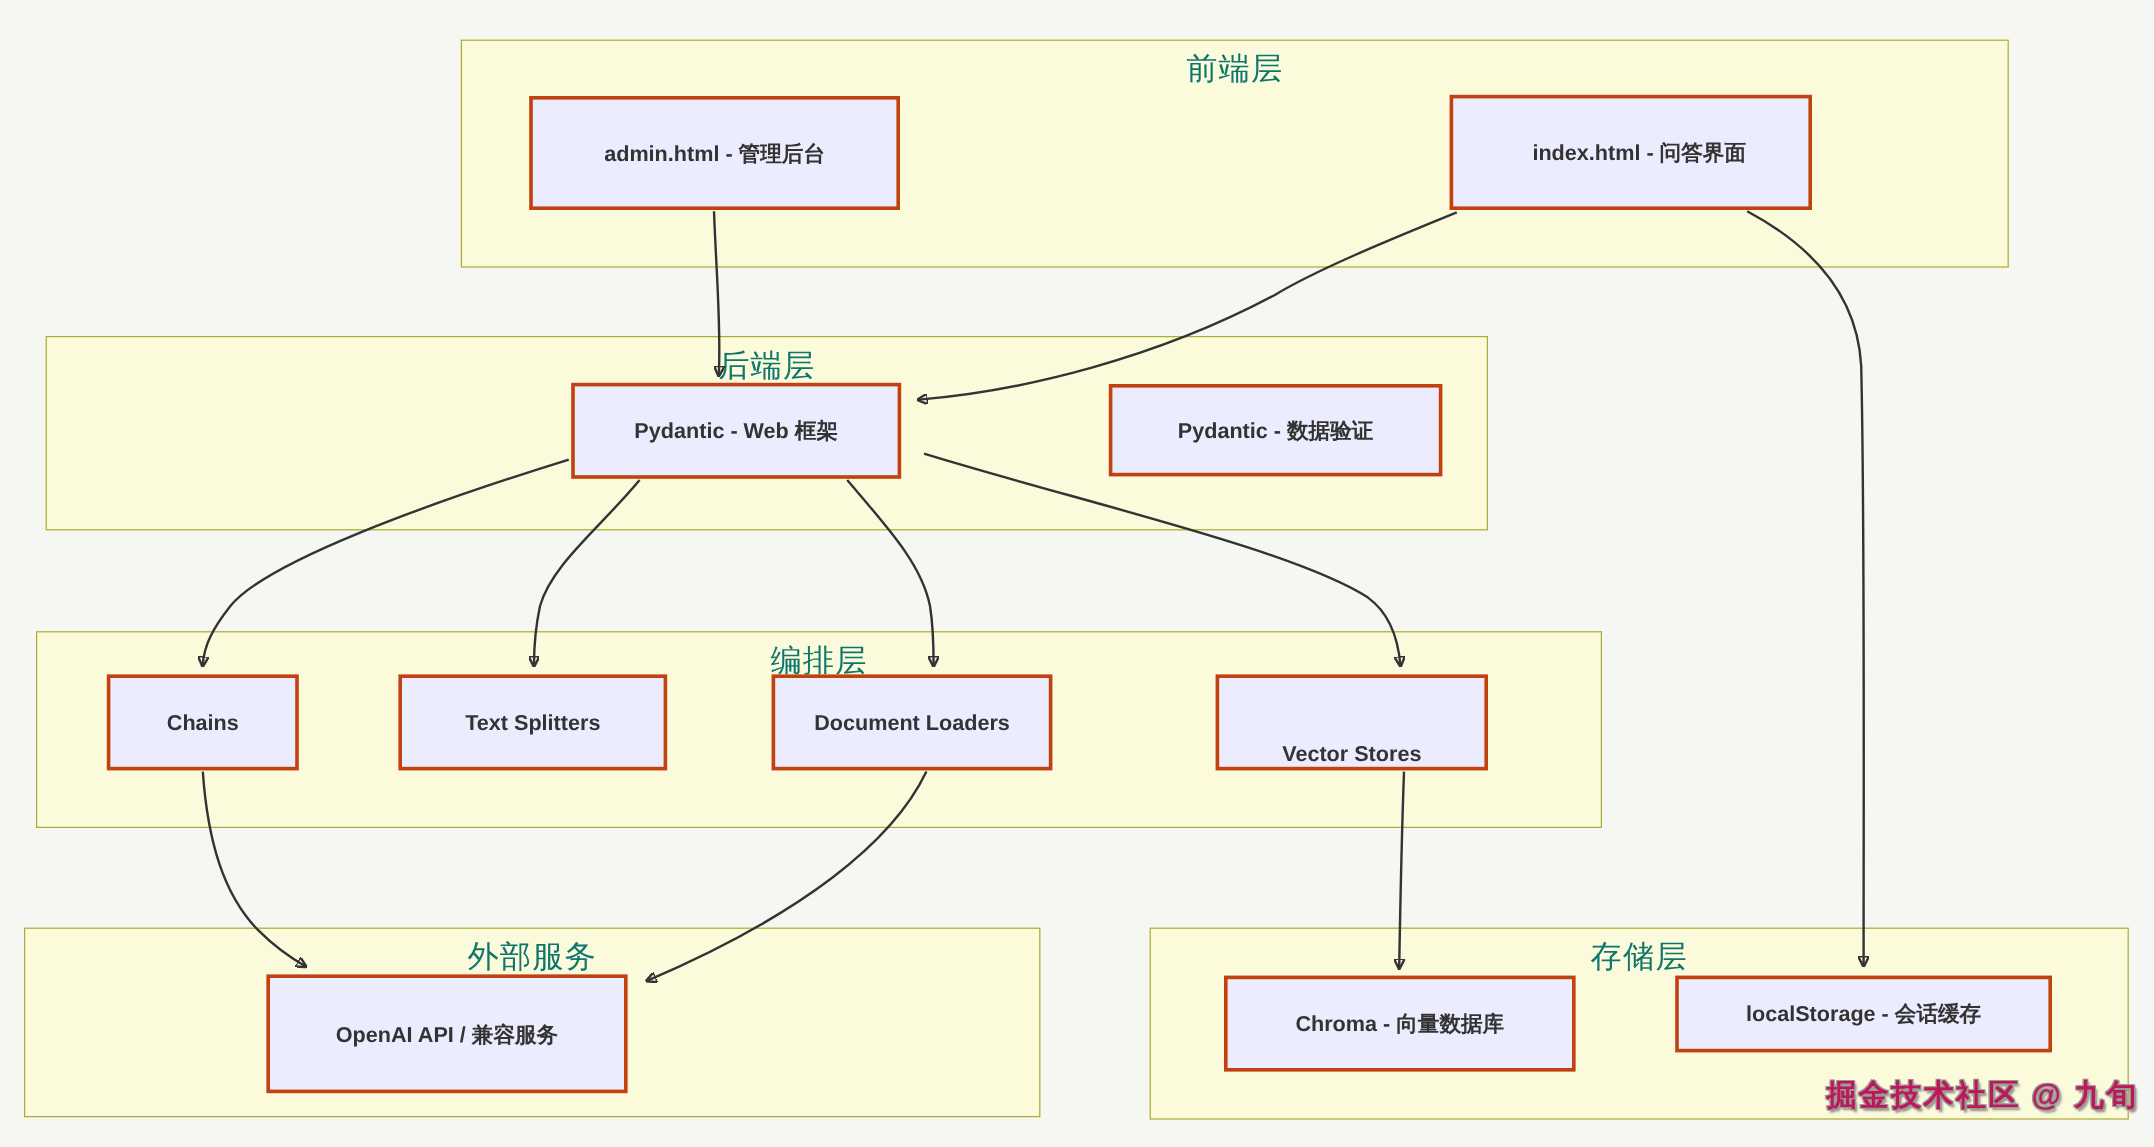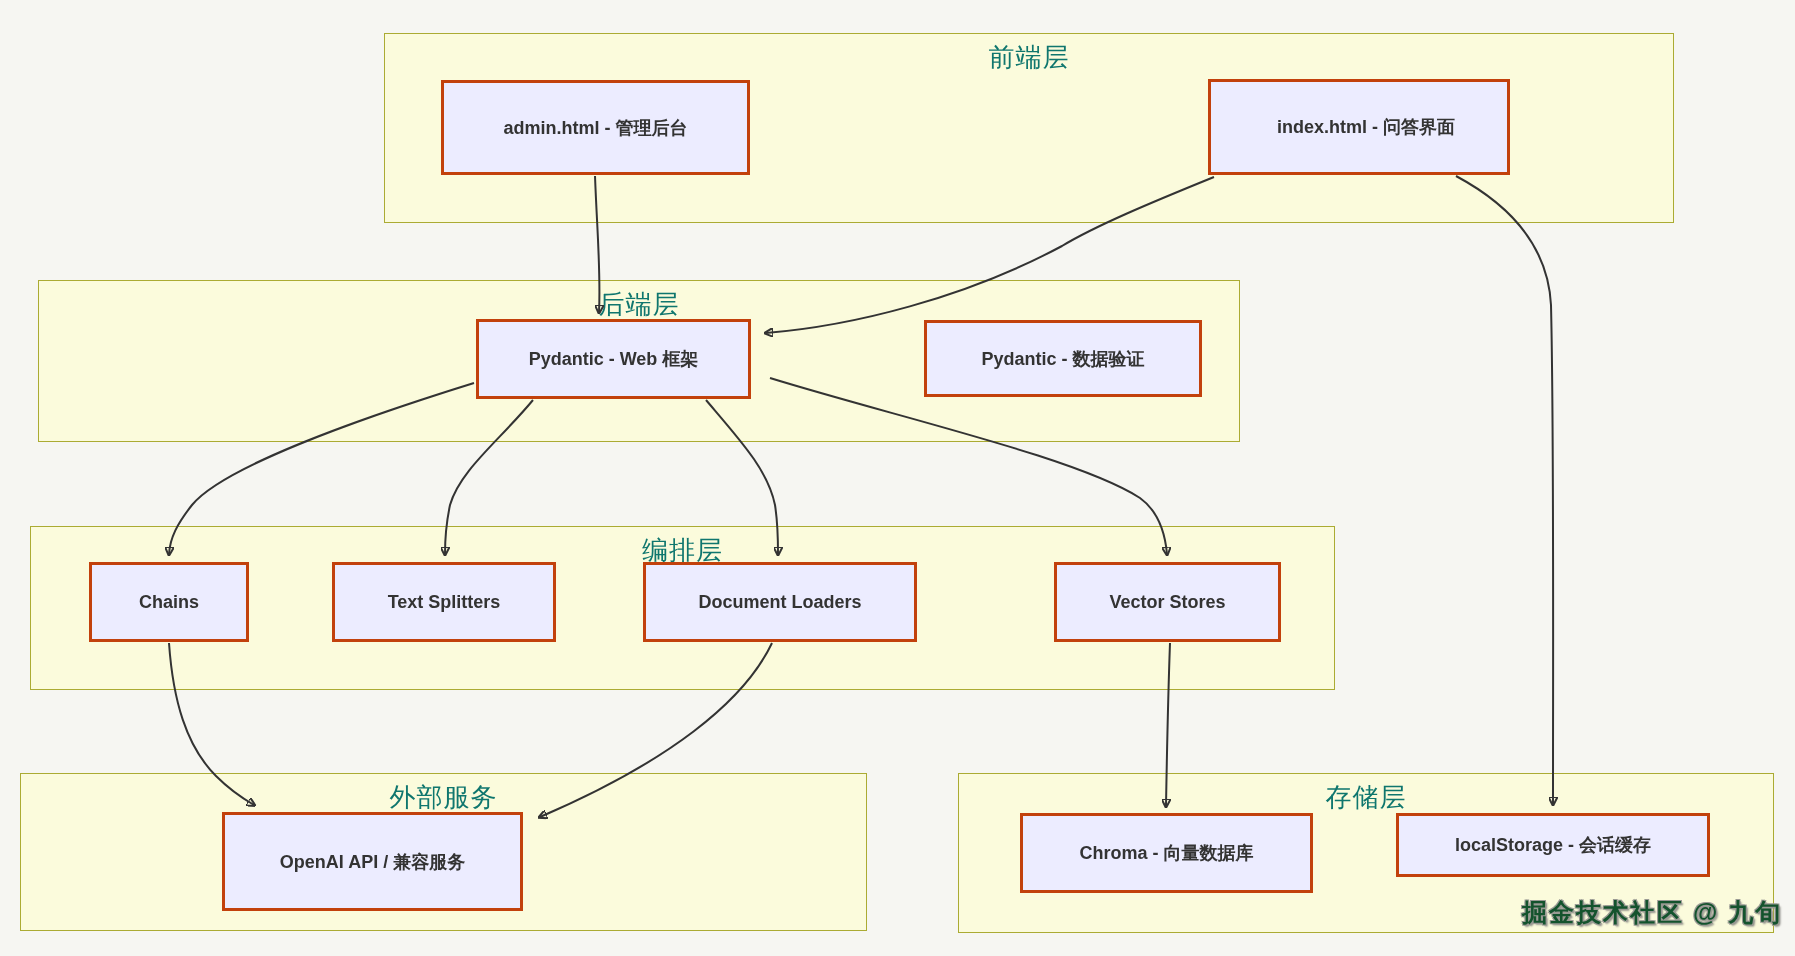--- a/index.html
+++ b/index.html
@@ -42,21 +42,21 @@
     fill:none;
     stroke:#333333;
     stroke-width:2;
   }
   .watermark{
     position:absolute;
     left:1522px;top:896px;
     font-size:25px;
     font-weight:700;
     letter-spacing:2px;
-    color:#14532d;
+    color:#be185d;
     text-shadow:
       -1px -1px 0 #9a9a94, 1px -1px 0 #9a9a94,
       -1px 1px 0 #9a9a94, 1px 1px 0 #9a9a94,
       2px 2px 2px #8a8a84;
     white-space:nowrap;
   }
 </style>
 </head>
 <body>
 
@@ -117,25 +117,25 @@
   </div>
 
   <div class="node" style="left:89px;top:562px;width:160px;height:80px;">
     <span>Chains</span>
   </div>
 
   <div class="node" style="left:332px;top:562px;width:224px;height:80px;">
     <span>Text Splitters</span>
   </div>
 
-  <div class="node" style="left:643px;top:562px;width:274px;height:80px;">
+  <div class="node" style="left:643px;top:562px;width:234px;height:80px;">
     <span>Document Loaders</span>
   </div>
 
-  <div class="node" style="left:1054px;top:562px;width:227px;height:80px;">
+  <div class="node" style="left:1013px;top:562px;width:227px;height:80px;align-items:flex-end;">
     <span>Vector Stores</span>
   </div>
 
   <div class="node" style="left:222px;top:812px;width:301px;height:99px;">
     <span>OpenAI API / 兼容服务</span>
   </div>
 
   <div class="node" style="left:1020px;top:813px;width:293px;height:80px;">
     <span>Chroma - 向量数据库</span>
   </div>

